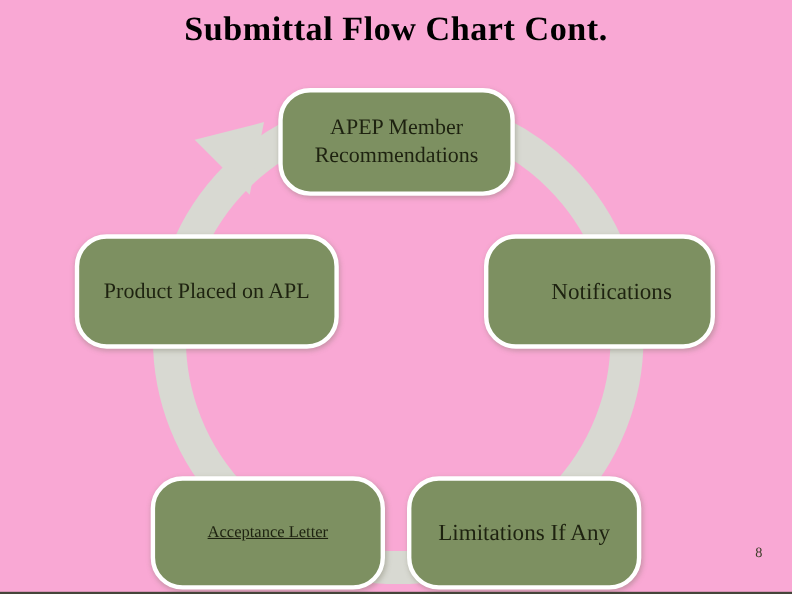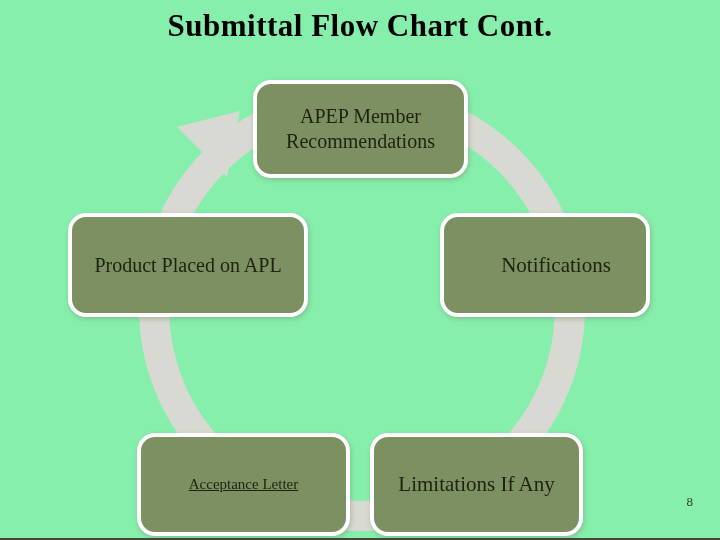--- a/index.html
+++ b/index.html
@@ -1,29 +1,29 @@
 <!DOCTYPE html>
 <html><head>
 <meta charset="utf-8">
 <style>
   html,body{margin:0;padding:0;}
   body{width:720px;height:540px;overflow:hidden;font-family:"Liberation Serif",serif;}
-  .slide{position:relative;width:720px;height:540px;background:#86efac;overflow:hidden;}
+  .slide{position:relative;width:720px;height:540px;background:#f9a8d4;overflow:hidden;}
 
   .slide-title{
     position:absolute;top:8px;left:0;width:720px;
     text-align:center;font-weight:bold;font-size:31px;color:#000000;
     font-family:"Liberation Serif",serif;letter-spacing:.5px;
   }
 
   .cycle-svg{position:absolute;left:0;top:0;z-index:1;}
 
   .node{
     position:absolute;z-index:2;box-sizing:border-box;
-    background:#7d9061;border:4px solid #ffffff;border-radius:18px;
+    background:#7d9061;border:4px solid #ffffff;border-radius:29px;
     box-shadow:1px 2px 5px rgba(110,110,85,.35);
     display:flex;align-items:center;justify-content:center;
     text-align:center;color:#1e2210;
     font-family:"Liberation Serif",serif;
     padding:6px 14px;
   }
   .node-top{left:253px;top:80px;width:215px;height:98px;font-size:20px;line-height:1.25;}
   .node-left{left:68px;top:213px;width:240px;height:104px;font-size:20px;line-height:1.8;}
   .node-right{left:440px;top:213px;width:210px;height:104px;font-size:21px;padding-left:36px;}
   .node-bottom-left{left:137px;top:433px;width:213px;height:103px;font-size:15px;text-decoration:underline;}

